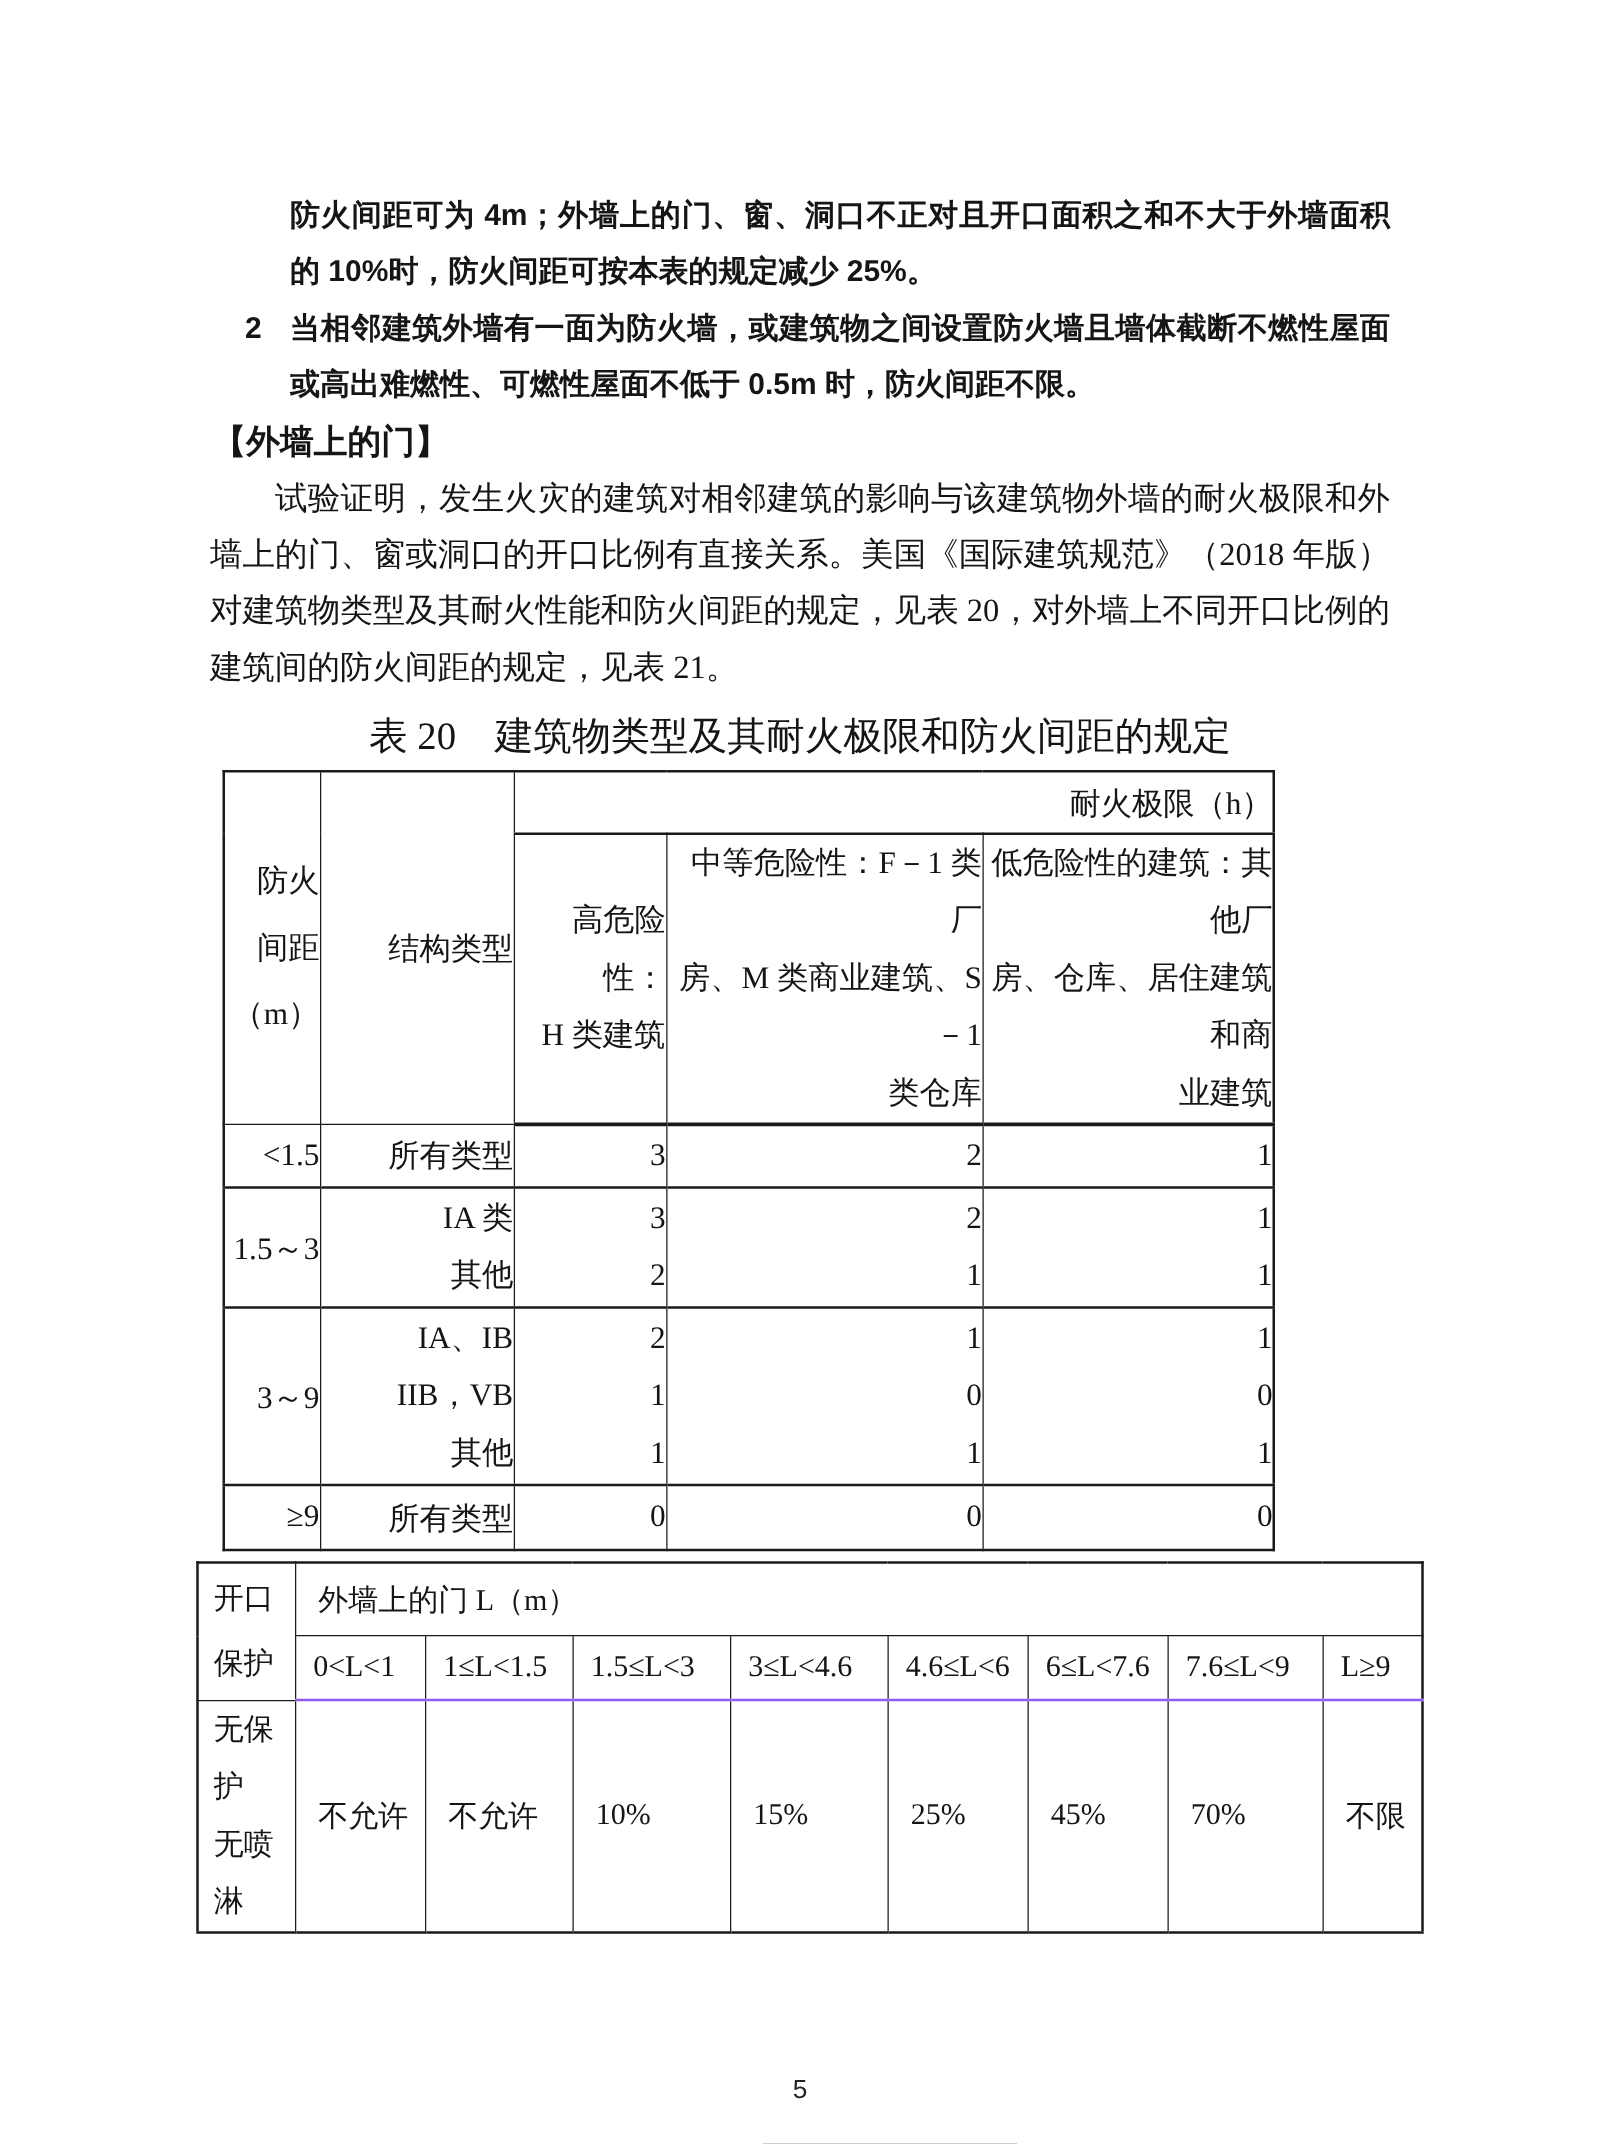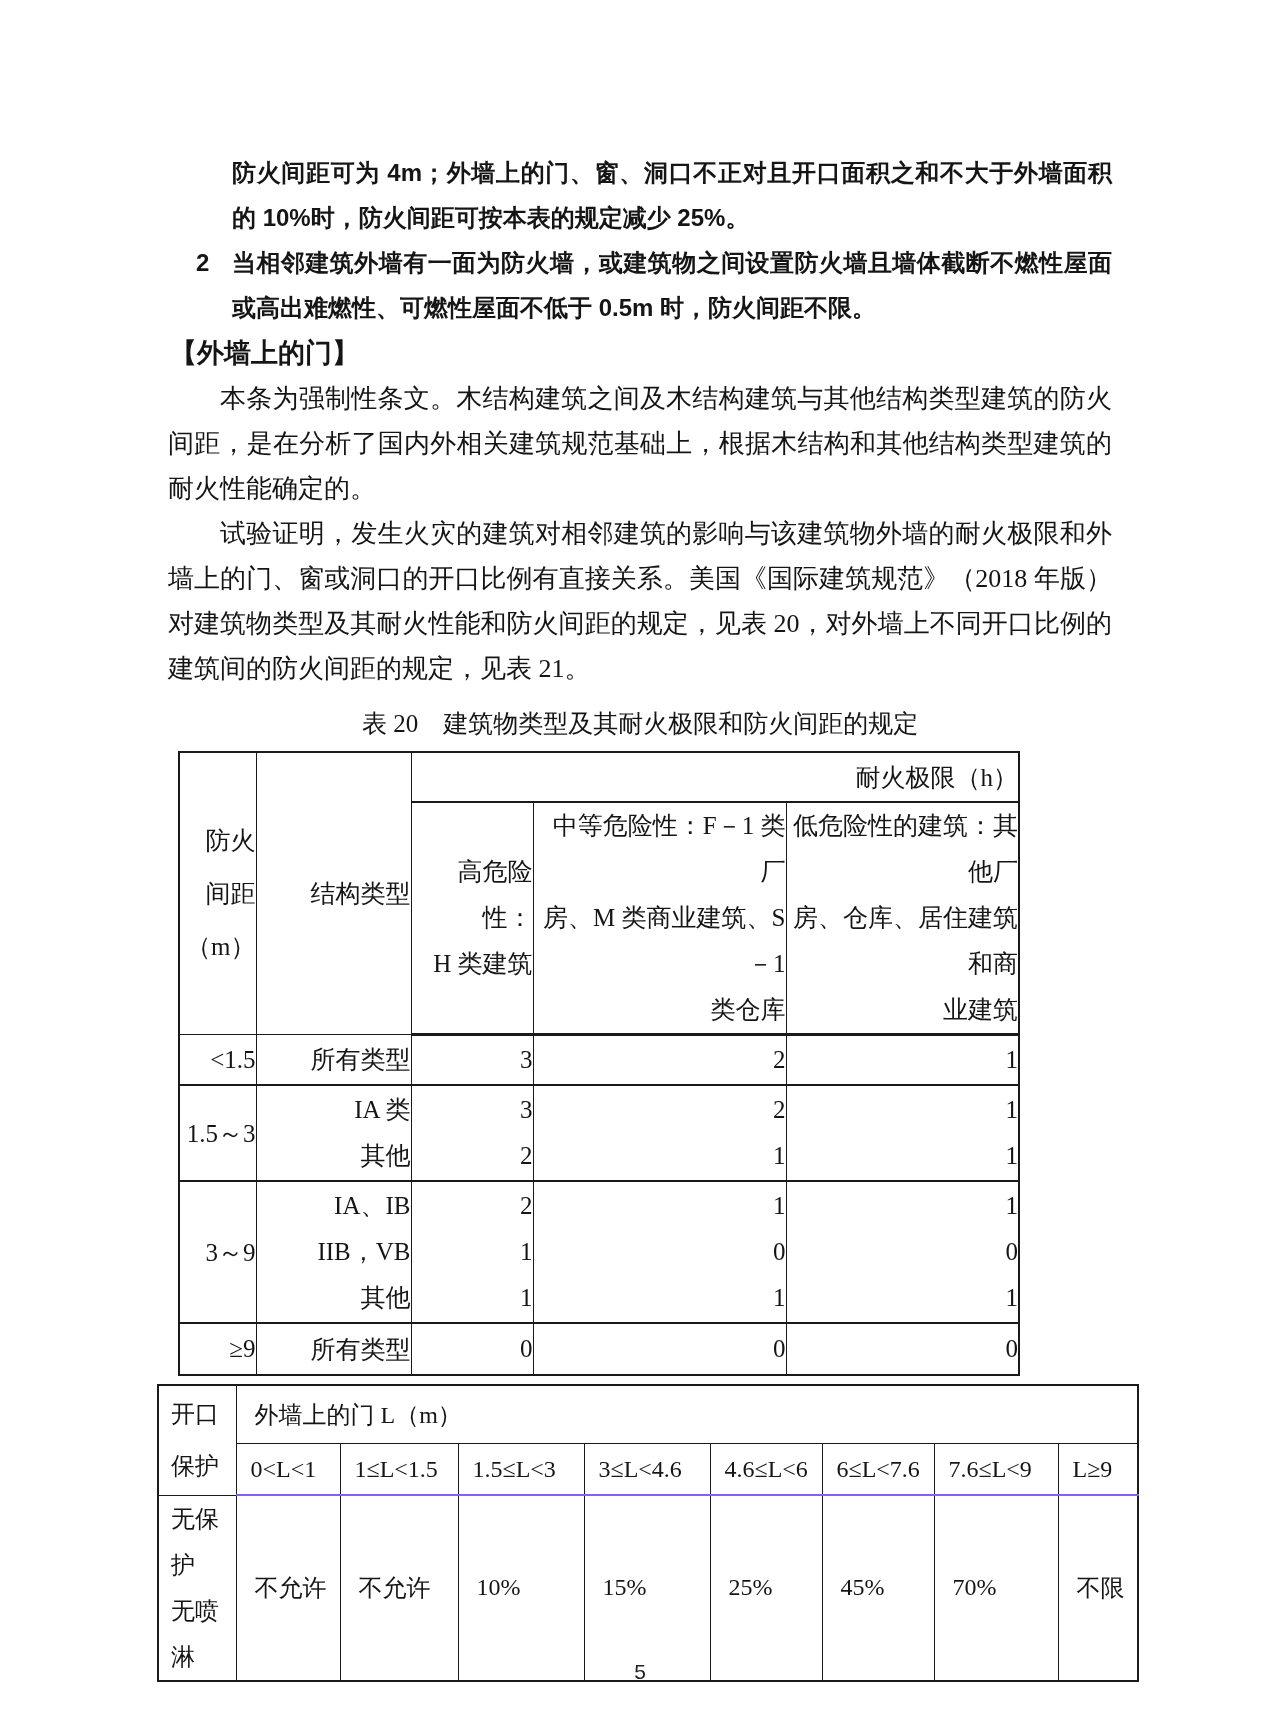--- a/index.html
+++ b/index.html
@@ -37,21 +37,21 @@
   .expl-para {
     margin:0;
     font-size:26px;
     line-height:45px;
     text-align:justify;
     text-indent:2em;
   }
   
   .tcaption {
     text-align:center;
-    font-size:25px;
+    font-size:31px;
     line-height:34px;
     margin:16px 0 0 0;
   }
   .tcaption.second { margin-top:14px; }
   
   table { border-collapse:collapse; }
   .t20 {
     width:840px;
     margin:10px 0 0 10px;
     table-layout:fixed;
@@ -118,21 +118,20 @@
 
   <div class="provision">
     <p class="p-cont">防火间距可为 4m；外墙上的门、窗、洞口不正对且开口面积之和不大于外墙面积的 10%时，防火间距可按本表的规定减少 25%。</p>
     <div class="item">
       <span class="item-num">2</span>
       <p class="item-text" style="margin:0;">当相邻建筑外墙有一面为防火墙，或建筑物之间设置防火墙且墙体截断不燃性屋面或高出难燃性、可燃性屋面不低于 0.5m 时，防火间距不限。</p>
     </div>
   </div>
 
   <h2 class="section-heading">【外墙上的门】</h2>
-  <p class="expl-para">本条为强制性条文。木结构建筑之间及木结构建筑与其他结构类型建筑的防火间距，是在分析了国内外相关建筑规范基础上，根据木结构和其他结构类型建筑的耐火性能确定的。</p>
   <p class="expl-para">试验证明，发生火灾的建筑对相邻建筑的影响与该建筑物外墙的耐火极限和外墙上的门、窗或洞口的开口比例有直接关系。美国《国际建筑规范》（2018 年版）对建筑物类型及其耐火性能和防火间距的规定，见表 20，对外墙上不同开口比例的建筑间的防火间距的规定，见表 21。</p>
 
   <div class="tcaption">表 20　建筑物类型及其耐火极限和防火间距的规定</div>
   <table class="t20">
     <colgroup>
       <col style="width:77px">
         <col style="width:155px">
         <col style="width:122px">
         <col style="width:253px">
         <col style="width:233px">

